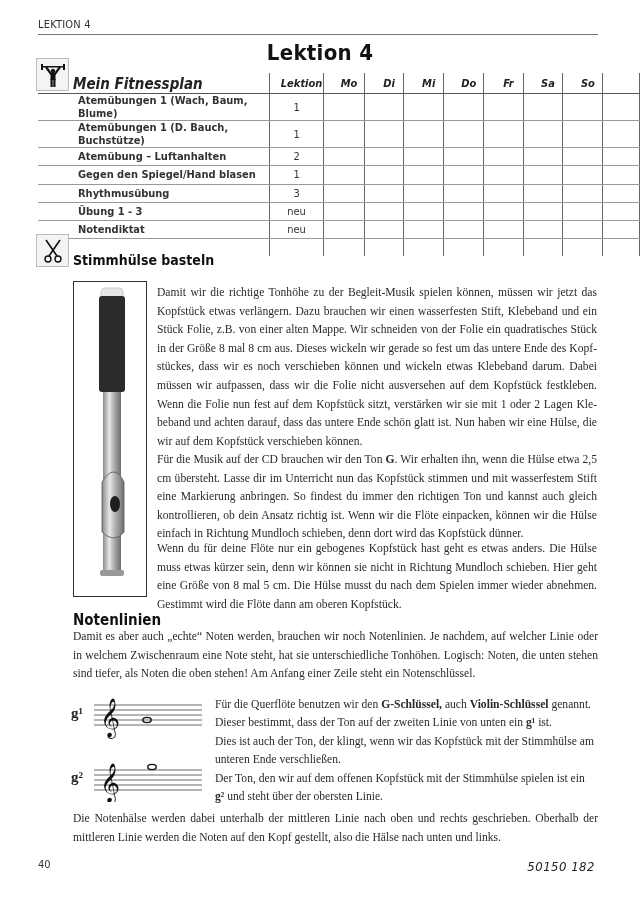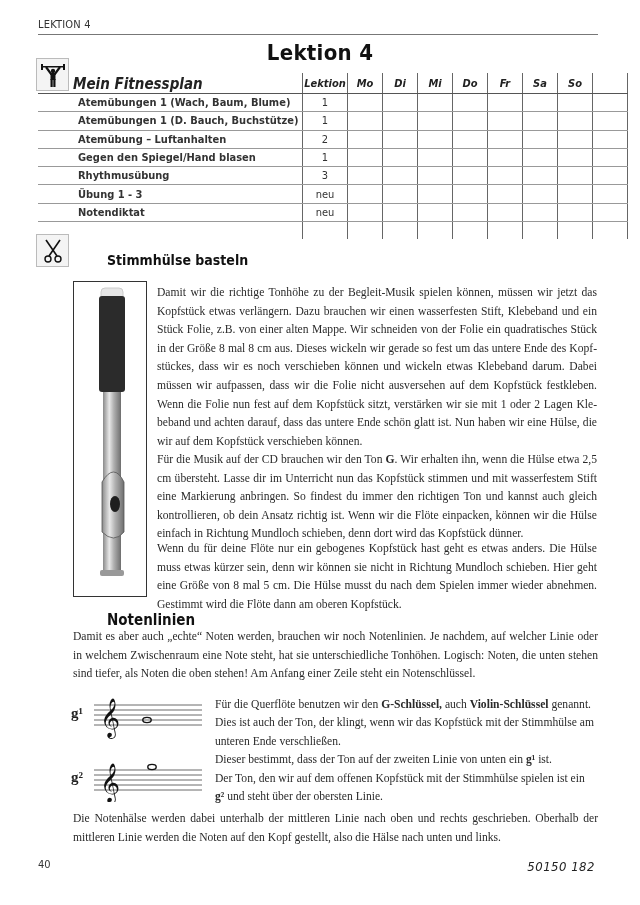--- a/index.html
+++ b/index.html
@@ -11,31 +11,31 @@
   .head-rule { position: absolute; left: 38px; top: 34px; width: 560px; height: 1px; background: #777; }
   .page-title { position: absolute; left: 0; width: 640px; top: 40px; text-align: center; font-size: 22px; font-weight: bold; color: #111; letter-spacing: 0.3px; }
 
   .icon-box { position: absolute; width: 31px; height: 31px; border: 1px solid #bbb; background: #f4f4f4; }
   .icon-box svg { position: absolute; left: 3px; top: 3px; }
 
   
   .fit-table { position: absolute; left: 38px; top: 73px; border-collapse: collapse; font-size: 11px; }
   .fit-table td, .fit-table th { padding: 0; height: 17.3px; }
   .fit-table .name-head { width: 229px; text-align: left; padding-left: 35px; font-size: 15px; font-weight: bold; vertical-align: bottom; height: 20px; }
-  .fit-table th.col { width: 34px; font-size: 11px; font-weight: bold; border-left: 1px solid #666; height: 20px; }
+  .fit-table th.col { width: 34px; font-size: 11px; font-weight: bold; border-left: 1px solid #666; height: 20px; padding-left: 10px; }
   .fit-table th.lek { width: 44px; }
   .fit-table th.col.last { border-right: 1px solid #666; }
   .fit-table tr.header th { border-bottom: 1px solid #555; font-style: italic; }
   .fit-table td { border-bottom: 1px solid #999; }
   .fit-table td.ex { padding-left: 40px; color: #333; font-weight: bold; }
   .fit-table td.c { border-left: 1px solid #666; text-align: center; color: #333; }
   .fit-table td.c.last { border-right: 1px solid #666; }
   .fit-table tr.blank td { border-bottom: none; height: 17px; }
 
-  .section-title { position: absolute; font-size: 14px; font-weight: bold; color: #111; margin-left: 34px; }
+  .section-title { position: absolute; font-size: 14px; font-weight: bold; color: #111; }
 
   .flute-frame { position: absolute; left: 73px; top: 281px; width: 72px; height: 314px; border: 1px solid #333; background: #fff; }
 
   .para { position: absolute; font-size: 11.6px; line-height: 18.6px; text-align: justify; color: #2a2a2a; }
 
   .staff-box { position: absolute; }
   .gl { position: absolute; font-size: 15px; font-weight: bold; }
 
   .page-no { position: absolute; left: 38px; top: 858px; font-size: 11px; color: #333; }
   .cat-no { position: absolute; right: 45px; top: 859px; font-size: 13px; font-style: italic; font-weight: normal; color: #222; letter-spacing: 0.5px; }
@@ -234,22 +234,22 @@
     <line x1="2" y1="28" x2="110" y2="28"></line>
       <line x1="2" y1="33" x2="110" y2="33"></line>
     <line x1="2" y1="38" x2="110" y2="38"></line>
   </g>
   <text x="8" y="42" font-size="34" fill="#111" font-family="DejaVu Sans, sans-serif">𝄞</text>
   <ellipse cx="60" cy="15" rx="4.2" ry="2.6" fill="none" stroke="#111" stroke-width="1.4"></ellipse>
 </svg>
 
 <div class="para serif" style="left:215px; top:696px; width:390px; text-align:left; line-height:18.4px;">
   <div><span>Für die Querflöte benutzen wir den </span><b>G-Schlüssel,</b><span> auch </span><b>Violin-Schlüssel</b><span> genannt.</span></div>
+  <div><span>Dieser bestimmt, dass der Ton auf der zweiten Linie von unten ein </span><b>g¹</b><span> ist.</span></div>
   <div>Dies ist auch der Ton, der klingt, wenn wir das Kopfstück mit der Stimmhülse am unteren Ende verschließen.</div>
-  <div><span>Dieser bestimmt, dass der Ton auf der zweiten Linie von unten ein </span><b>g¹</b><span> ist.</span></div>
   <div>Der Ton, den wir auf dem offenen Kopfstück mit der Stimmhülse spielen ist ein</div>
   <div><b>g²</b><span> und steht über der obersten Linie.</span></div>
 </div>
 
 <div class="para serif" style="left:73px; top:810px; width:525px;">Die Notenhälse werden dabei unterhalb der mittleren Linie nach oben und rechts geschrieben. Oberhalb der mittleren Linie werden die Noten auf den Kopf gestellt, also die Hälse nach unten und links.</div>
 
 <div class="page-no sans">40</div>
 <div class="cat-no sans">50150 182</div>
 
 </body></html>

